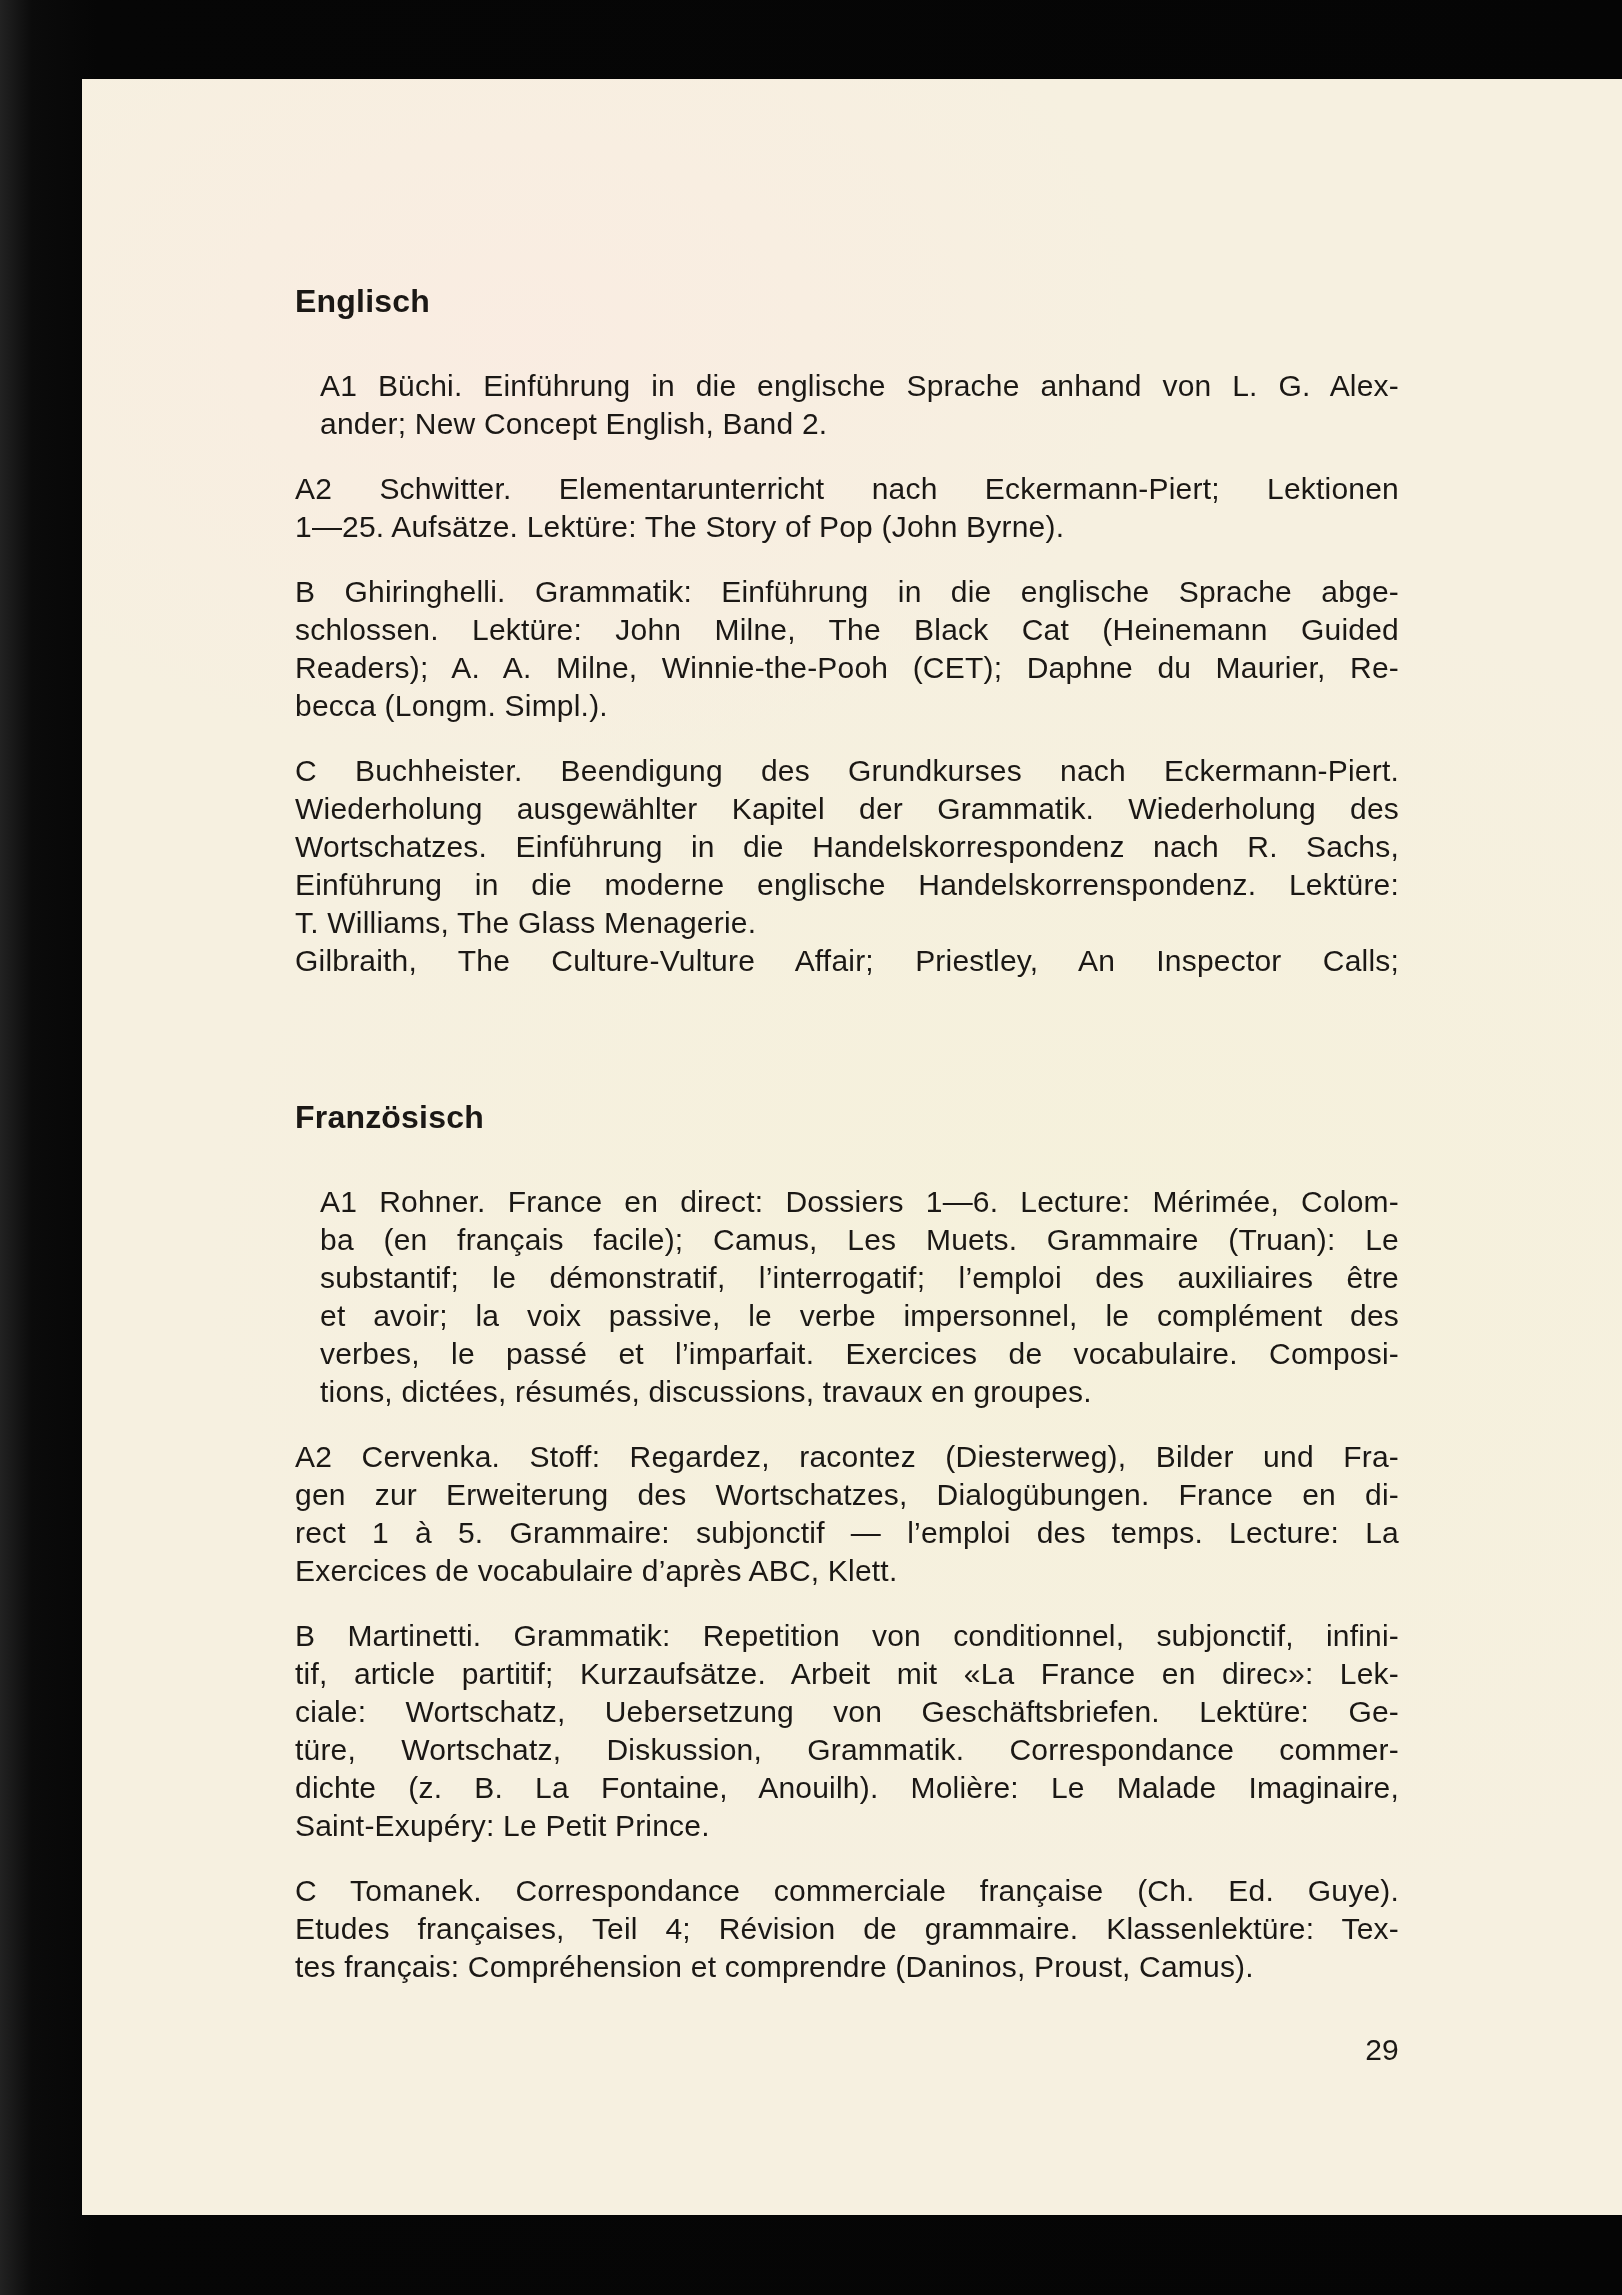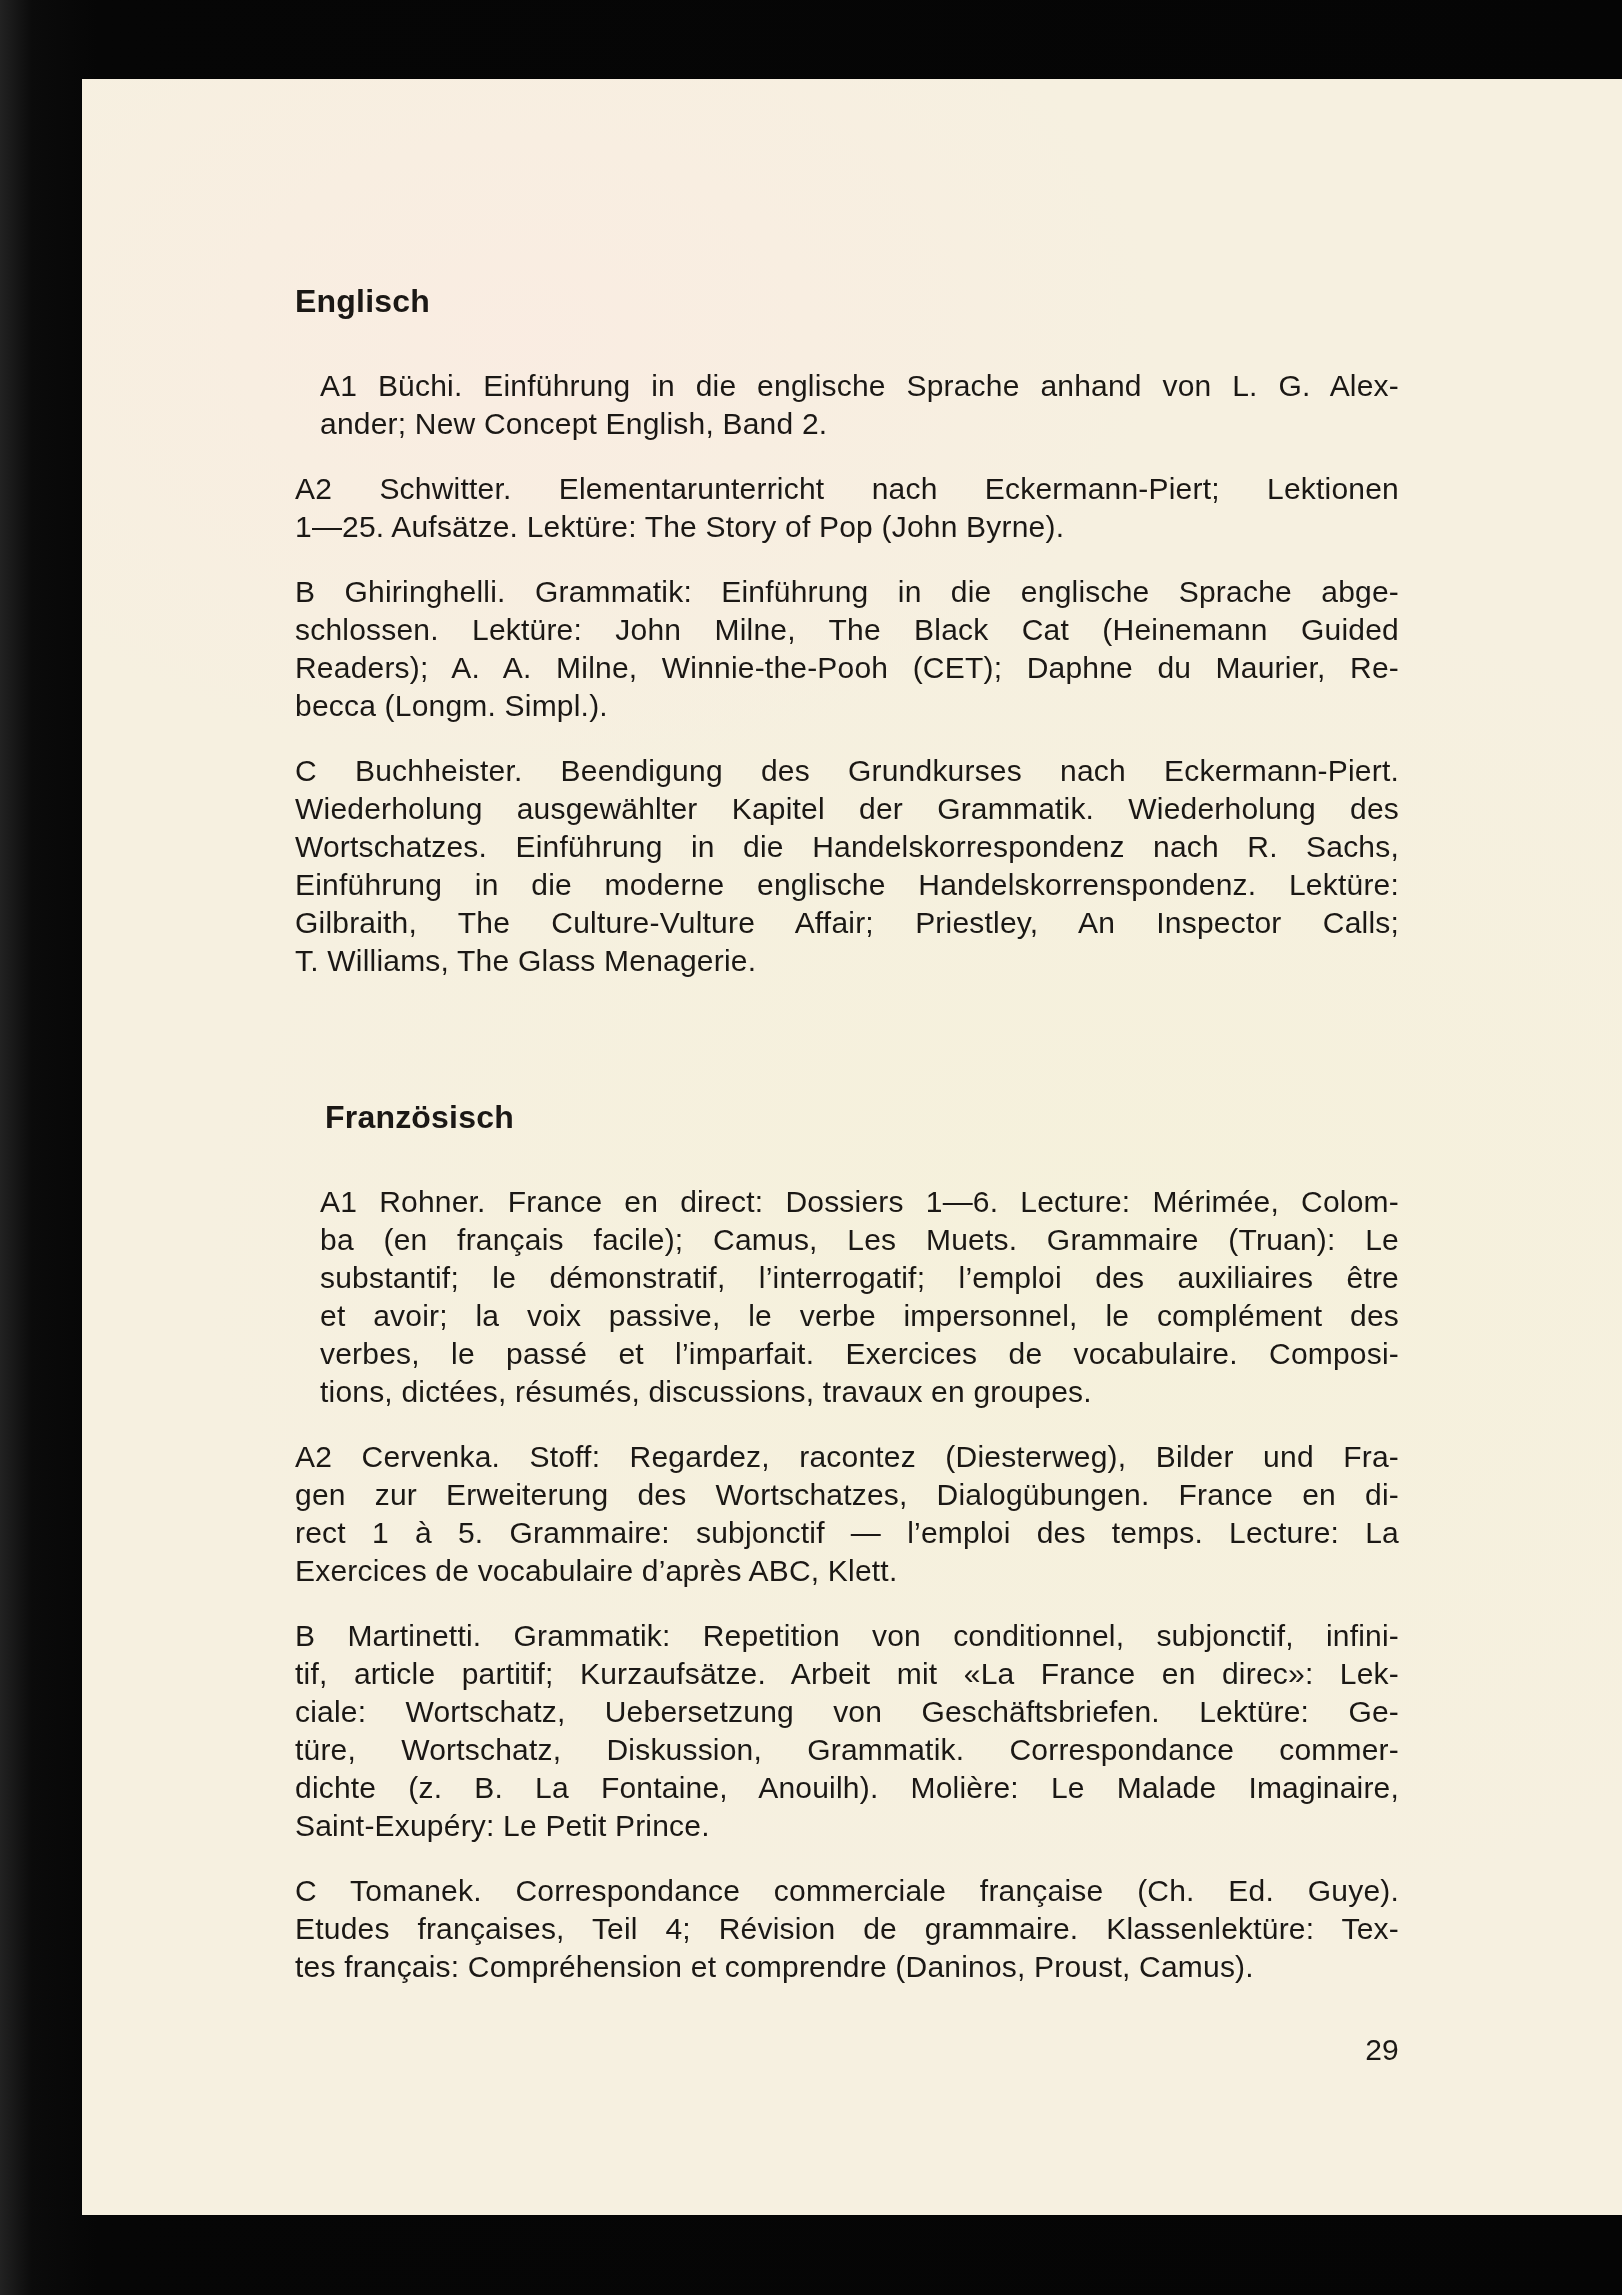--- a/index.html
+++ b/index.html
@@ -35,21 +35,21 @@
     font-size: 30px;
     line-height: 38px;
     letter-spacing: 0.2px;
   }
   .heading {
     font-weight: bold;
     font-size: 32px;
     line-height: 38px;
   }
   .heading-first { margin-top: 203px; }
-  .heading-next  { margin-top: 118px; margin-left: 30px; }
+  .heading-next  { margin-top: 118px; }
   .para       { margin-top: 27px; }
   .para-first { margin-top: 47px; margin-left: 25px; }
   .line {
     text-align: justify;
     text-align-last: justify;
   }
   .line.last {
     text-align: center;
     text-align-last: left;
   }
@@ -78,22 +78,22 @@
         <div class="line">B Ghiringhelli. Grammatik: Einführung in die englische Sprache abge-</div>
         <div class="line">schlossen. Lektüre: John Milne, The Black Cat (Heinemann Guided</div>
         <div class="line">Readers); A. A. Milne, Winnie-the-Pooh (CET); Daphne du Maurier, Re-</div>
         <div class="line last">becca (Longm. Simpl.).</div>
       </div>
       <div class="para">
         <div class="line">C Buchheister. Beendigung des Grundkurses nach Eckermann-Piert.</div>
         <div class="line">Wiederholung ausgewählter Kapitel der Grammatik. Wiederholung des</div>
         <div class="line">Wortschatzes. Einführung in die Handelskorrespondenz nach R. Sachs,</div>
         <div class="line">Einführung in die moderne englische Handelskorrenspondenz. Lektüre:</div>
+        <div class="line last">T. Williams, The Glass Menagerie.</div>
         <div class="line">Gilbraith, The Culture-Vulture Affair; Priestley, An Inspector Calls;</div>
-        <div class="line last">T. Williams, The Glass Menagerie.</div>
       </div>
       <div class="heading heading-next">Französisch</div>
       <div class="para para-first">
         <div class="line">A1 Rohner. France en direct: Dossiers 1—6. Lecture: Mérimée, Colom-</div>
         <div class="line">ba (en français facile); Camus, Les Muets. Grammaire (Truan): Le</div>
         <div class="line">substantif; le démonstratif, l’interrogatif; l’emploi des auxiliaires être</div>
         <div class="line">et avoir; la voix passive, le verbe impersonnel, le complément des</div>
         <div class="line">verbes, le passé et l’imparfait. Exercices de vocabulaire. Composi-</div>
         <div class="line last">tions, dictées, résumés, discussions, travaux en groupes.</div>
       </div>

